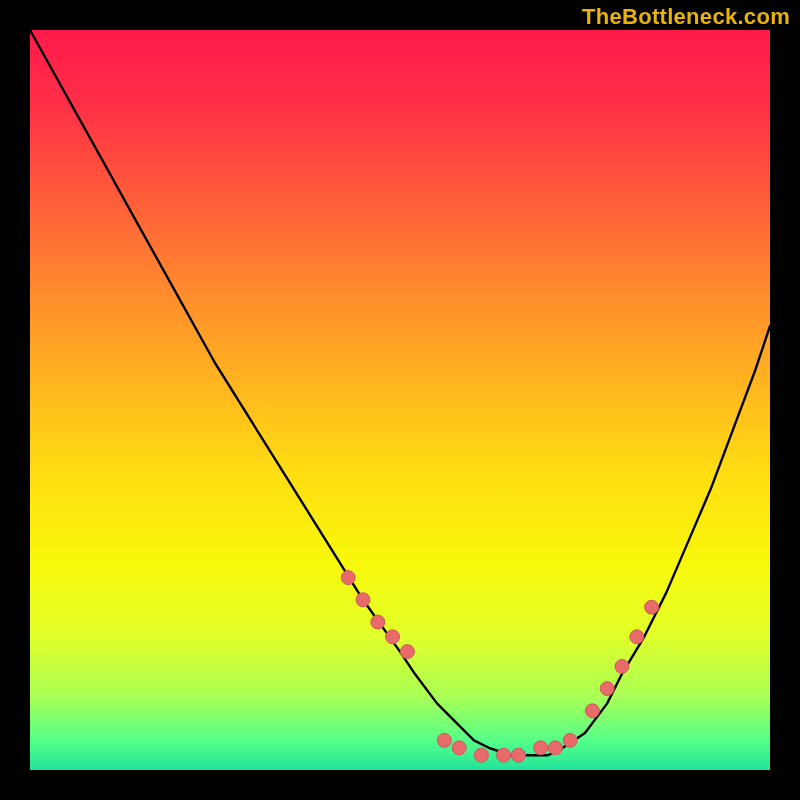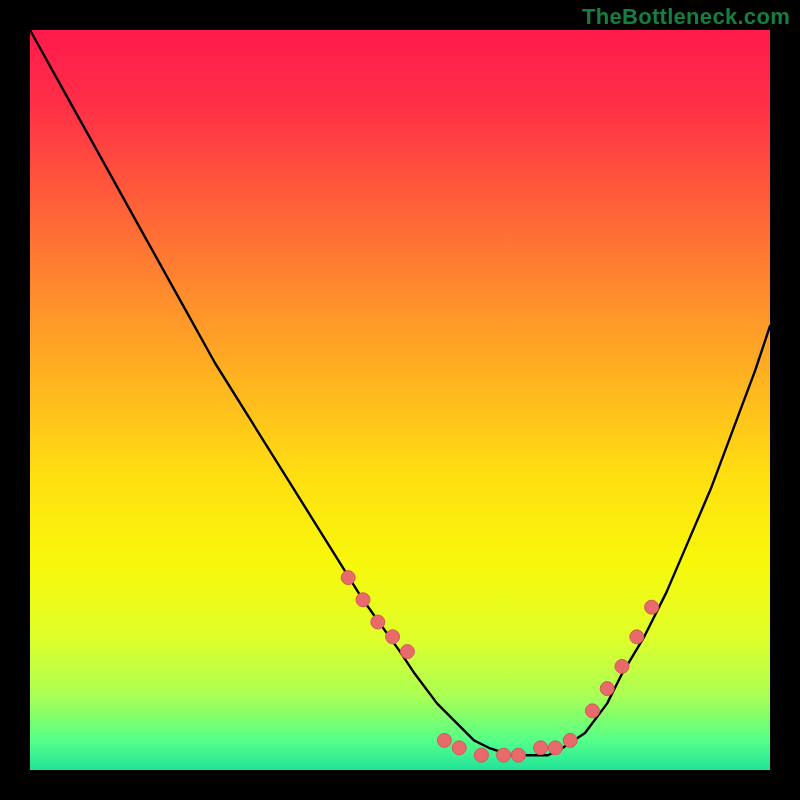--- a/index.html
+++ b/index.html
@@ -2,21 +2,21 @@
 <html><head>
 <meta charset="utf-8">
 <style>
   * { margin: 0; padding: 0; box-sizing: border-box; }
   html, body { width: 800px; height: 800px; overflow: hidden; background: #000; }
   .stage { position: relative; width: 800px; height: 800px; background: #000; }
   .watermark {
     position: absolute;
     top: 4px;
     right: 10px;
-    color: #15803d;
+    color: #eab308;
     font-family: Arial, Helvetica, sans-serif;
     font-size: 22px;
     font-weight: 600;
     letter-spacing: 0.3px;
     z-index: 10;
   }
   svg.plot { position: absolute; left: 0; top: 0; width: 800px; height: 800px; }
 </style>
 </head>
 <body>

